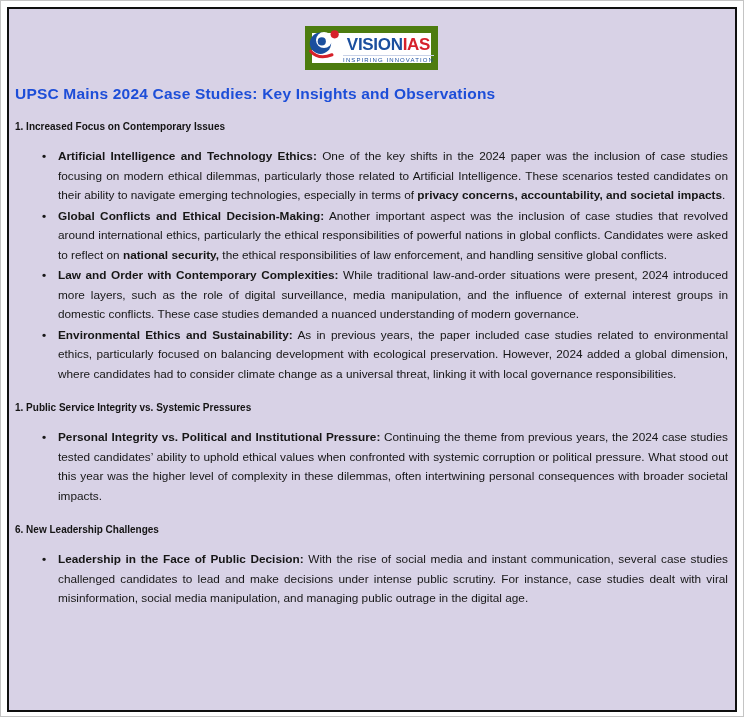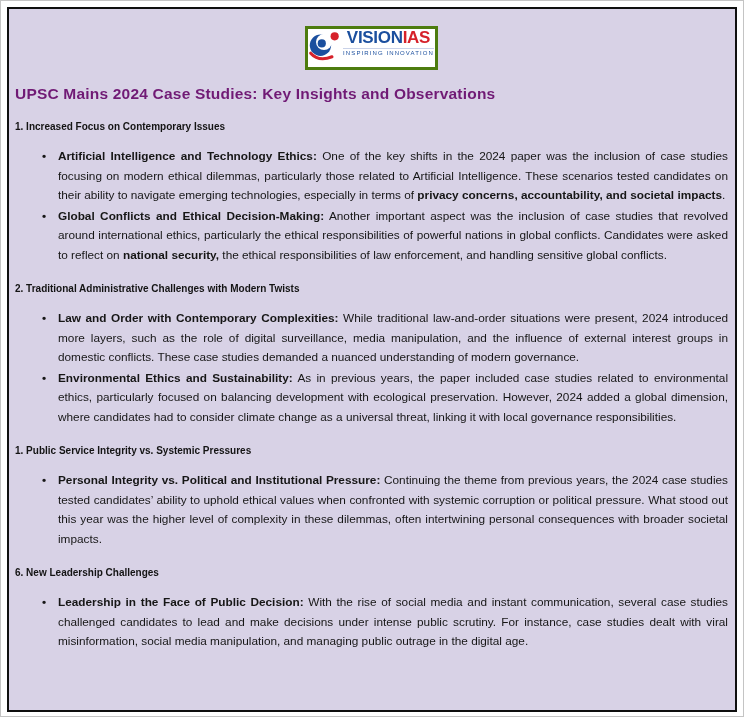--- a/index.html
+++ b/index.html
@@ -10,35 +10,35 @@
     overflow:hidden;
   }
   .panel{
     position:absolute;left:7px;top:7px;right:7px;bottom:5px;
     background:#d8d2e6;border:2px solid #0f0f0f;
     padding:17px 7px 0 5px;overflow:hidden;box-sizing:border-box;
   }
   
   .logo-box{
     width:133px;height:44px;margin:0 auto;background:#ffffff;
-    border:3px solid #4d7c0f;display:flex;align-items:flex-start;justify-content:center;gap:3px;
+    border:7px solid #4d7c0f;display:flex;align-items:flex-end;justify-content:center;gap:3px;
     box-sizing:border-box;
   }
   .logo-icon{flex:0 0 auto;width:32px;height:36px;}
   .logo-text{display:flex;flex-direction:column;align-items:center;line-height:1;}
   .brand-row{font-weight:bold;font-size:17px;letter-spacing:-0.3px;}
   .brand-blue{color:#1b4f9e;}
   .brand-red{color:#d6212a;}
   .tagline{
     font-size:6px;color:#1b4f9e;letter-spacing:1.1px;margin-top:2px;
     border-top:1px solid #c9d2e8;padding-top:1px;white-space:nowrap;
   }
   
   .page-title{
-    margin:15px 0 0 1px;font-size:15.5px;font-weight:bold;color:#701a75;
+    margin:15px 0 0 1px;font-size:15.5px;font-weight:bold;color:#1d4ed8;
     letter-spacing:0.2px;
   }
   
   .doc-section .section-heading{
     font-size:10px;font-weight:bold;color:#141414;
     margin:17px 0 13px 1px;line-height:14px;
   }
   .bullet-list{list-style:none;margin:0;padding:0 0 0 28px;}
   .bullet-item{
     position:relative;padding-left:16px;margin:0 0 1px 0;
@@ -80,21 +80,20 @@
   </li>
 
   <li class="bullet-item">
     <span class="bullet-marker">•</span>
     <span class="bullet-text"><b>Global Conflicts and Ethical Decision-Making:</b><span> Another important aspect was the inclusion of case studies that revolved around international ethics, particularly the ethical responsibilities of powerful nations in global conflicts. Candidates were asked to reflect on </span><b>national security,</b><span> the ethical responsibilities of law enforcement, and handling sensitive global conflicts.</span></span>
   </li>
 </ul>
   </section>
 
   <section class="doc-section">
-    <h2 class="section-heading">2. Traditional Administrative Challenges with Modern Twists</h2>
     <ul class="bullet-list">
   <li class="bullet-item">
     <span class="bullet-marker">•</span>
     <span class="bullet-text"><b>Law and Order with Contemporary Complexities:</b><span> While traditional law-and-order situations were present, 2024 introduced more layers, such as the role of digital surveillance, media manipulation, and the influence of external interest groups in domestic conflicts. These case studies demanded a nuanced understanding of modern governance.</span></span>
   </li>
 </ul>
   </section>
 
   <section class="doc-section">
     <ul class="bullet-list">

